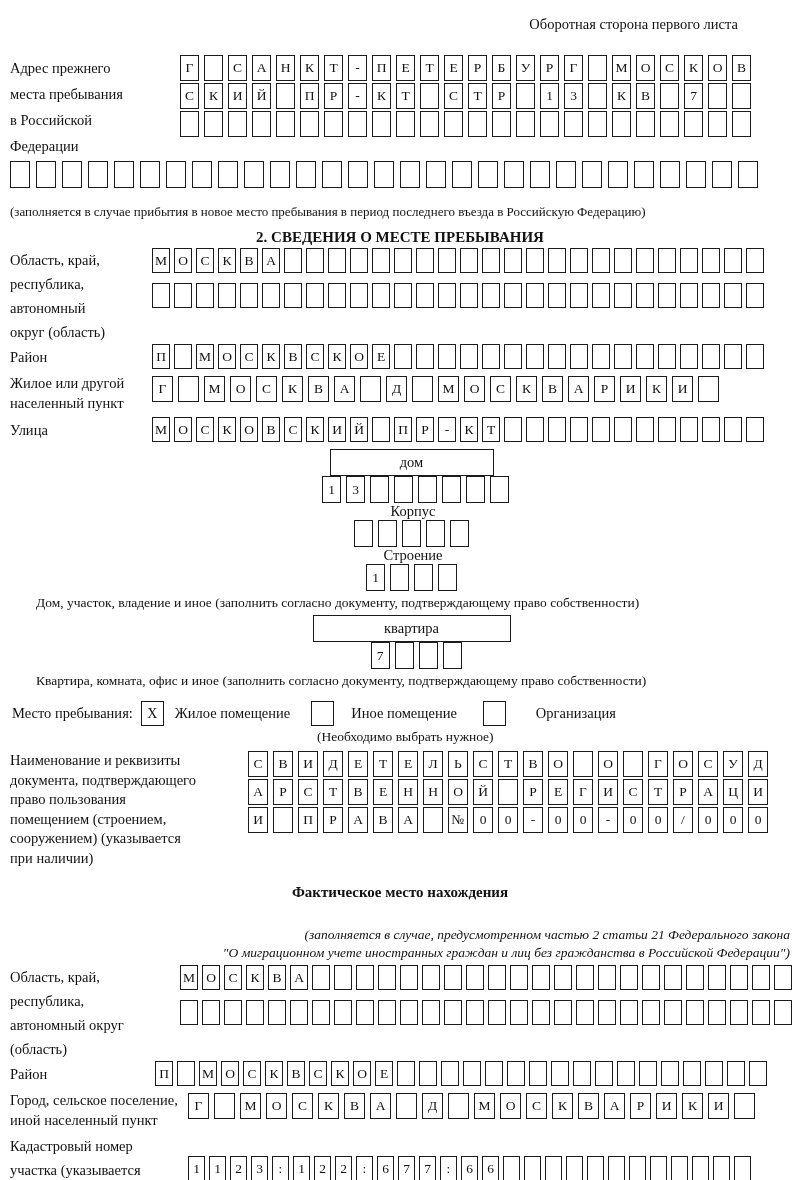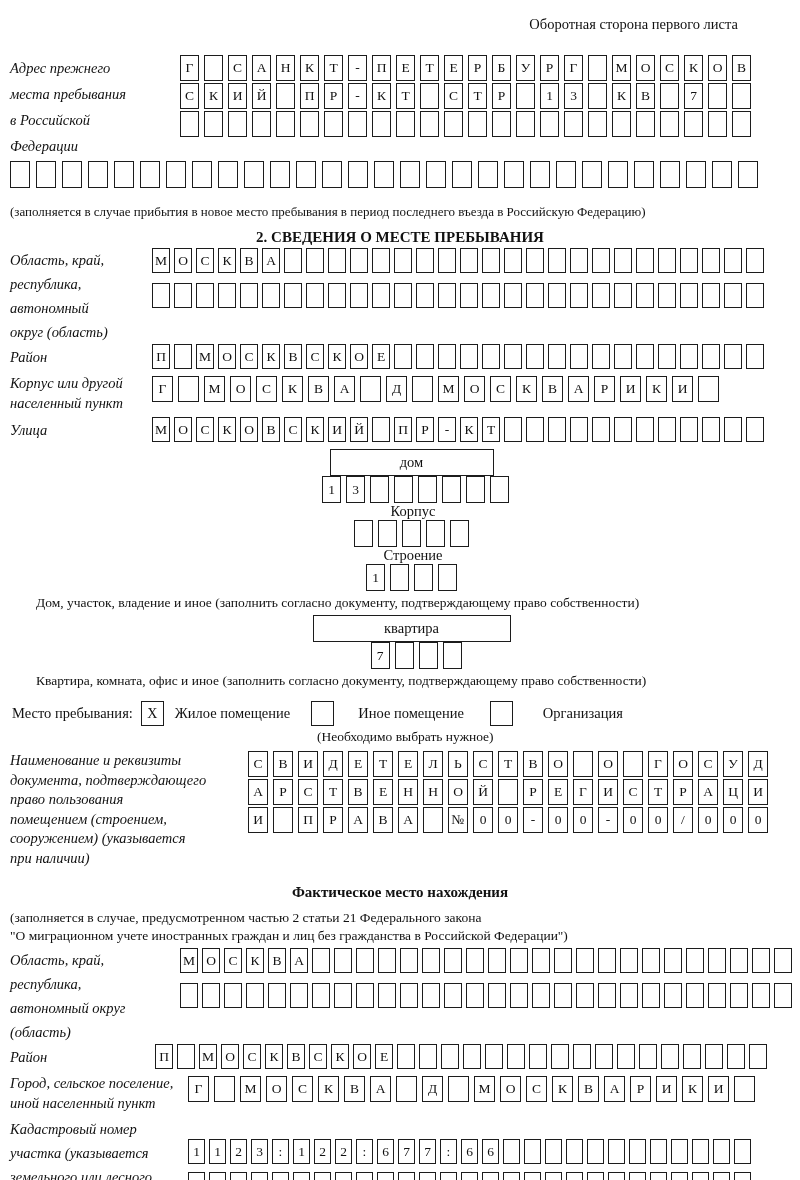--- a/index.html
+++ b/index.html
@@ -7,21 +7,21 @@
   body {
     width: 800px; height: 1180px;
     color: #111;
     font-family: "Liberation Serif", "DejaVu Serif", serif;
   }
   .page { position: relative; width: 800px; height: 1180px; overflow: hidden; padding: 0 10px; }
 
   .hdr { text-align: right; padding: 16px 52px 0 0; font-size: 14.5px; }
 
   .row { display: flex; align-items: flex-start; }
-  .lblcol { flex: 0 0 auto; font-size: 14.5px; line-height: 26px; font-style: italic; }
+  .lblcol { flex: 0 0 auto; font-size: 14.5px; line-height: 26px; }
   .lh24 { line-height: 24px; }
   .lh19 { line-height: 19.5px; }
   .w170 { width: 170px; }
   .w142 { width: 142px; }
   .w178 { width: 178px; }
   .w238 { width: 238px; }
 
   .cells { display: flex; }
   .cell {
     flex: 0 0 auto;
@@ -59,21 +59,21 @@
 
   .chkrow { padding-left: 2px; margin-top: 12px; align-items: center; font-size: 14.5px; }
   .checkbox {
     width: 23px; height: 25px; border: 1.7px solid #1c1c1c;
     display: flex; align-items: center; justify-content: center;
     font-size: 14px; background: #fff; flex: 0 0 auto;
   }
   .chk-note { width: 62%; text-align: right; font-size: 13.5px; margin-top: 3px; }
 
   .fact-title { text-align: center; font-weight: bold; font-size: 15px; margin-top: 16px; }
-  .fact-note { text-align: left; font-size: 13.5px; line-height: 17.5px; margin-top: 8px; }
+  .fact-note { text-align: right; font-size: 13.5px; line-height: 17.5px; margin-top: 25px; font-style: italic; }
 
   .stamp-box {
     margin-left: 384px; margin-top: 10px;
     width: 364px; height: 174px;
     border: 2px solid #141414; background: #fff;
   }
 </style>
 </head>
 <body>
 
@@ -304,21 +304,21 @@
         <span class="cell"></span>
         <span class="cell"></span>
         <span class="cell"></span>
         <span class="cell"></span>
         <span class="cell"></span>
       </div>
   </div>
 
   <div class="row mt4">
     <div class="lblcol w142 lh19">
-      <div>Корпус или другой</div>
+      <div>Жилое или другой</div>
       <div>населенный пункт</div>
     </div>
     <div class="cells g22 mt2">
         <span class="cell">Г</span>
         <span class="cell"></span>
         <span class="cell">М</span>
         <span class="cell">О</span>
         <span class="cell">С</span>
         <span class="cell">К</span>
         <span class="cell">В</span>
@@ -413,21 +413,21 @@
         <span class="cell"></span>
       </div>
   </div>
   <div class="note-left">Квартира, комната, офис и иное (заполнить согласно документу, подтверждающему право собственности)</div>
 
   <div class="row chkrow">
     <span>Место пребывания:</span>
     <span class="checkbox" style="margin-left:8px">X</span>
     <span style="margin-left:11px">Жилое помещение</span>
     <span class="checkbox" style="margin-left:21px"></span>
-    <span style="margin-left:24px">Иное помещение</span>
+    <span style="margin-left:17px">Иное помещение</span>
     <span class="checkbox" style="margin-left:26px"></span>
     <span style="margin-left:30px">Организация</span>
   </div>
   <div class="chk-note">(Необходимо выбрать нужное)</div>
 
   <div class="row mt6">
     <div class="lblcol w238 lh19">
       <div>Наименование и реквизиты</div>
       <div>документа, подтверждающего</div>
       <div>право пользования</div>

